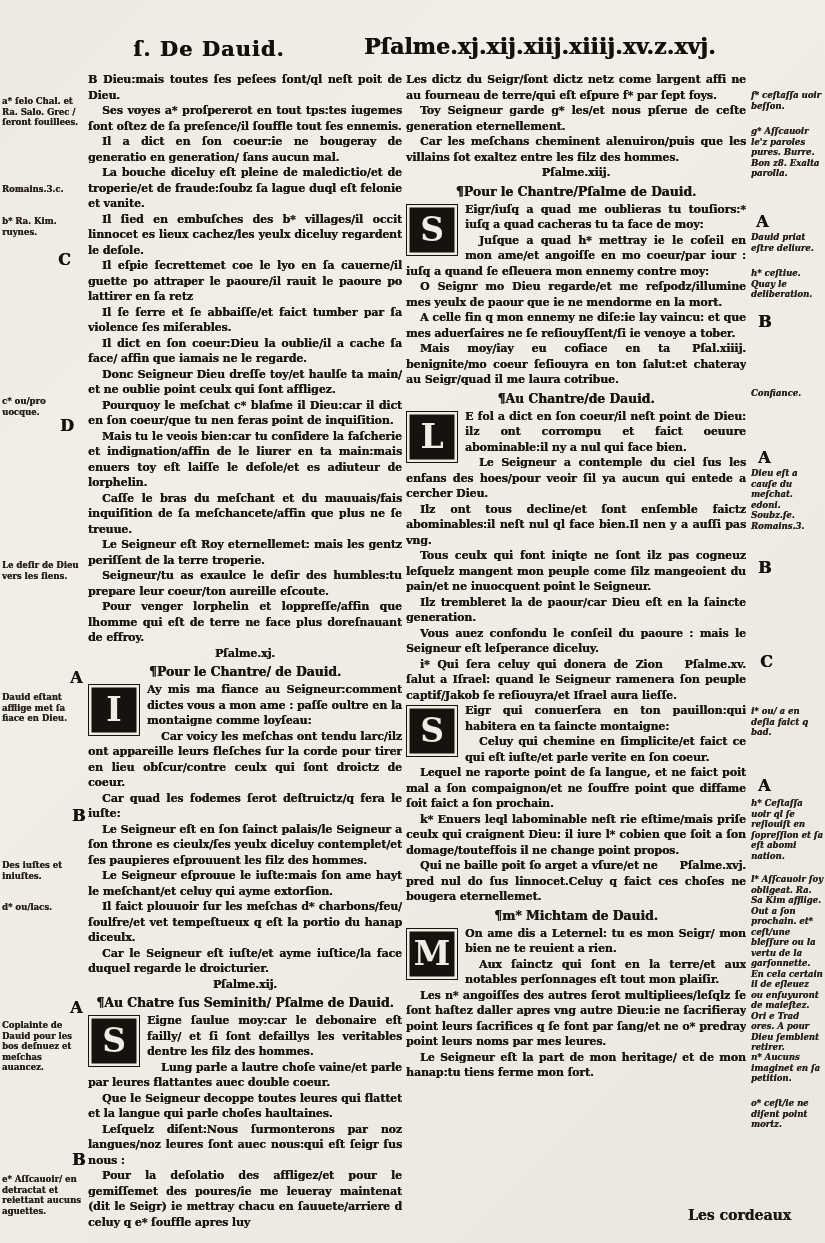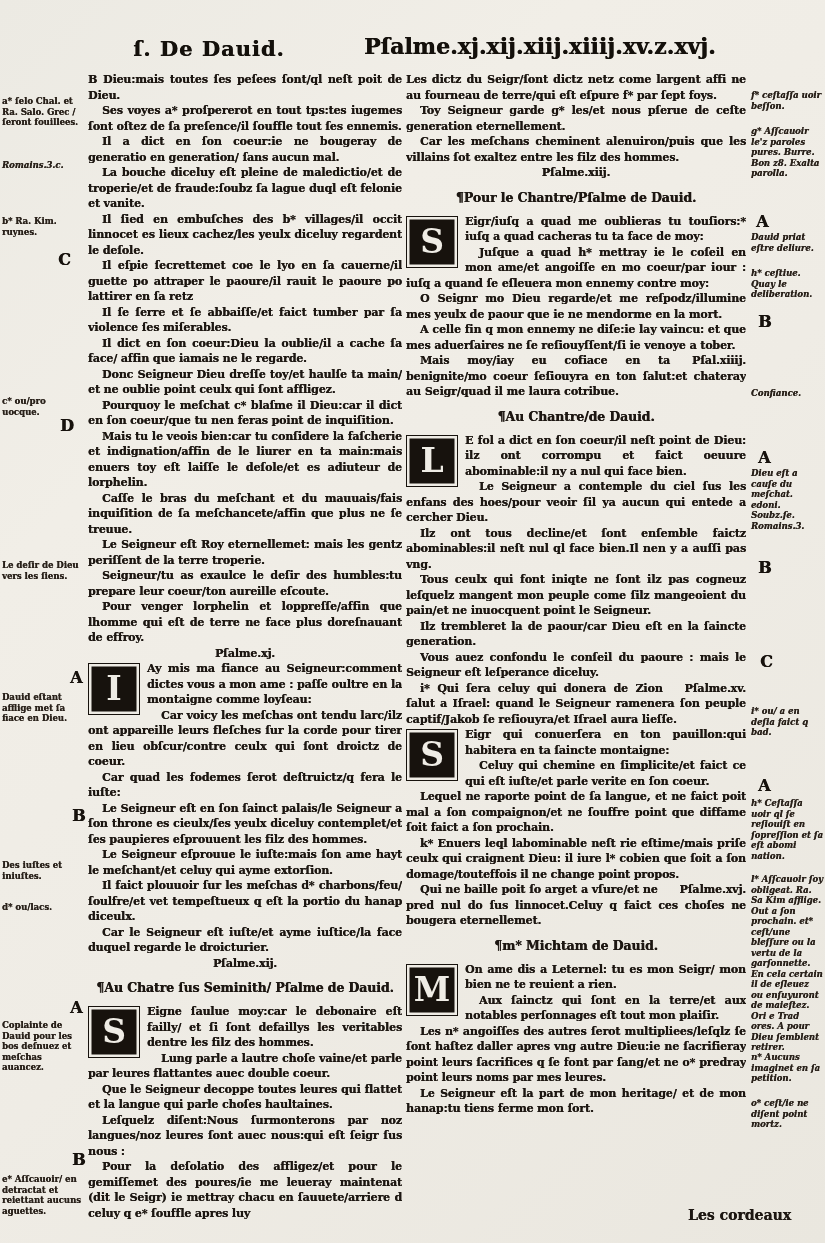--- a/index.html
+++ b/index.html
@@ -17,21 +17,21 @@
     font-size:22px;font-weight:bold;color:#14100b;text-shadow:.5px 0 0 currentColor;}
   
   .col{position:absolute;top:72px;text-align:justify;font-weight:bold;
     font-size:11px;line-height:15.5px;letter-spacing:-.1px;overflow:hidden;
     text-shadow:.25px 0 0 currentColor;color:#1d1712;}
   .col-left{left:88px;width:314px;height:1164px;}
   .col-right{left:406px;width:340px;height:1164px;}
   p.verse{margin:0;text-indent:14px;}
   p.flush{text-indent:0;}
   .psalmnum{margin:0;text-align:center;font-weight:bold;}
-  .title{margin:8px;text-align:center;font-weight:bold;font-size:12.5px;line-height:17px;
+  .title{margin:2px;text-align:center;font-weight:bold;font-size:12.5px;line-height:17px;
     text-shadow:.4px 0 0 currentColor;}
   .dropcap{
     float:left;width:50px;height:50px;margin:2px 7px 1px 0;
     background:#17120d;color:#efece5;border:1.5px solid #17120d;
     box-shadow:inset 0 0 0 2.5px #efece5, inset 0 0 0 5px #17120d;
     display:flex;align-items:center;justify-content:center;
     font-size:33px;font-weight:bold;text-shadow:none;
   }
   .tail{float:right;font-weight:bold;padding-left:8px;}
   
@@ -61,20 +61,21 @@
       <p class="verse"><span>Il ſe ſerre et ſe abbaiſſe/et faict tumber par ſa violence ſes miſerables.</span></p>
       <p class="verse"><span>Il dict en ſon coeur:Dieu la oublie/il a cache ſa face/ affin que iamais ne le regarde.</span></p>
       <p class="verse"><span>Donc Seigneur Dieu dreſſe toy/et haulſe ta main/ et ne oublie point ceulx qui ſont affligez.</span></p>
       <p class="verse"><span>Pourquoy le meſchat c* blaſme il Dieu:car il dict en ſon coeur/que tu nen feras point de inquiſition.</span></p>
       <p class="verse"><span>Mais tu le veois bien:car tu conſidere la faſcherie et indignation/affin de le liurer en ta main:mais enuers toy eſt laiſſe le deſole/et es adiuteur de lorphelin.</span></p>
       <p class="verse"><span>Caſſe le bras du meſchant et du mauuais/fais inquiſition de ſa meſchancete/affin que plus ne ſe treuue.</span></p>
       <p class="verse"><span>Le Seigneur eſt Roy eternellemet: mais les gentz periſſent de la terre troperie.</span></p>
       <p class="verse"><span>Seigneur/tu as exaulce le deſir des humbles:tu prepare leur coeur/ton aureille eſcoute.</span></p>
       <p class="verse"><span>Pour venger lorphelin et loppreſſe/affin que lhomme qui eſt de terre ne face plus doreſnauant de effroy.</span></p>
       <div class="psalmnum">Pſalme.xj.</div>
+      <div class="title">¶Pour le Chantre/ de Dauid.</div>
       <p class="verse flush"><span class="dropcap">I</span><span>Ay mis ma fiance au Seigneur:comment dictes vous a mon ame : paſſe oultre en la montaigne comme loyſeau:</span></p>
       <p class="verse"><span>Car voicy les meſchas ont tendu larc/ilz ont appareille leurs fleſches ſur la corde pour tirer en lieu obſcur/contre ceulx qui ſont droictz de coeur.</span></p>
       <p class="verse"><span>Car quad les fodemes ſerot deſtruictz/q fera le iuſte:</span></p>
       <p class="verse"><span>Le Seigneur eſt en ſon ſainct palais/le Seigneur a ſon throne es cieulx/ſes yeulx diceluy contemplet/et ſes paupieres eſprouuent les filz des hommes.</span></p>
       <p class="verse"><span>Le Seigneur eſprouue le iuſte:mais ſon ame hayt le meſchant/et celuy qui ayme extorſion.</span></p>
       <p class="verse"><span>Il faict plouuoir ſur les meſchas d* charbons/feu/ ſoulfre/et vet tempeſtueux q eſt la portio du hanap diceulx.</span></p>
       <p class="verse"><span>Car le Seigneur eſt iuſte/et ayme iuſtice/la face duquel regarde le droicturier.</span></p>
       <div class="psalmnum">Pſalme.xij.</div>
       <div class="title">¶Au Chatre ſus Seminith/ Pſalme de Dauid.</div>
       <p class="verse flush"><span class="dropcap">S</span><span>Eigne ſaulue moy:car le debonaire eſt failly/ et ſi ſont defaillys les veritables dentre les filz des hommes.</span></p>
@@ -109,21 +110,21 @@
       <p class="verse"><span class="tail">Pſalme.xvj.</span><span>Qui ne baille poit ſo arget a vſure/et ne pred nul do ſus linnocet.Celuy q faict ces choſes ne bougera eternellemet.</span></p>
       <div class="title">¶m* Michtam de Dauid.</div>
       <p class="verse flush"><span class="dropcap">M</span><span>On ame dis a Leternel: tu es mon Seigr/ mon bien ne te reuient a rien.</span></p>
       <p class="verse"><span>Aux ſainctz qui ſont en la terre/et aux notables perſonnages eſt tout mon plaiſir.</span></p>
       <p class="verse"><span>Les n* angoiſſes des autres ſerot multipliees/leſqlz ſe ſont haſtez daller apres vng autre Dieu:ie ne ſacrifieray point leurs ſacrifices q ſe font par ſang/et ne o* predray point leurs noms par mes leures.</span></p>
       <p class="verse"><span>Le Seigneur eſt la part de mon heritage/ et de mon hanap:tu tiens ferme mon ſort.</span></p>
     </div>
 
   <div id="margin-left">
       <div class="mnote left" style="top: 96px; left: 2px;">a* ſelo Chal. et Ra. Salo. Grec / ſeront fouillees.</div>
-      <div class="mnote left" style="top: 160px; left: 2px; font-style: italic;">Romains.3.c.</div>
+      <div class="mnote left" style="top: 184px; left: 2px;">Romains.3.c.</div>
       <div class="mnote left" style="top: 216px; left: 2px;">b* Ra. Kim. ruynes.</div>
       <div class="mletter" style="top: 250px; left: 58px;">C</div>
       <div class="mnote left" style="top: 396px; left: 2px;">c* ou/pro uocque.</div>
       <div class="mletter" style="top: 416px; left: 60px;">D</div>
       <div class="mnote left" style="top: 560px; left: 2px;">Le deſir de Dieu vers les ſiens.</div>
       <div class="mletter" style="top: 668px; left: 70px;">A</div>
       <div class="mnote left" style="top: 692px; left: 2px;">Dauid eſtant afflige met ſa fiace en Dieu.</div>
       <div class="mletter" style="top: 806px; left: 72px;">B</div>
       <div class="mnote left" style="top: 860px; left: 2px;">Des iuſtes et iniuſtes.</div>
       <div class="mnote left" style="top: 902px; left: 2px;">d* ou/lacs.</div>

